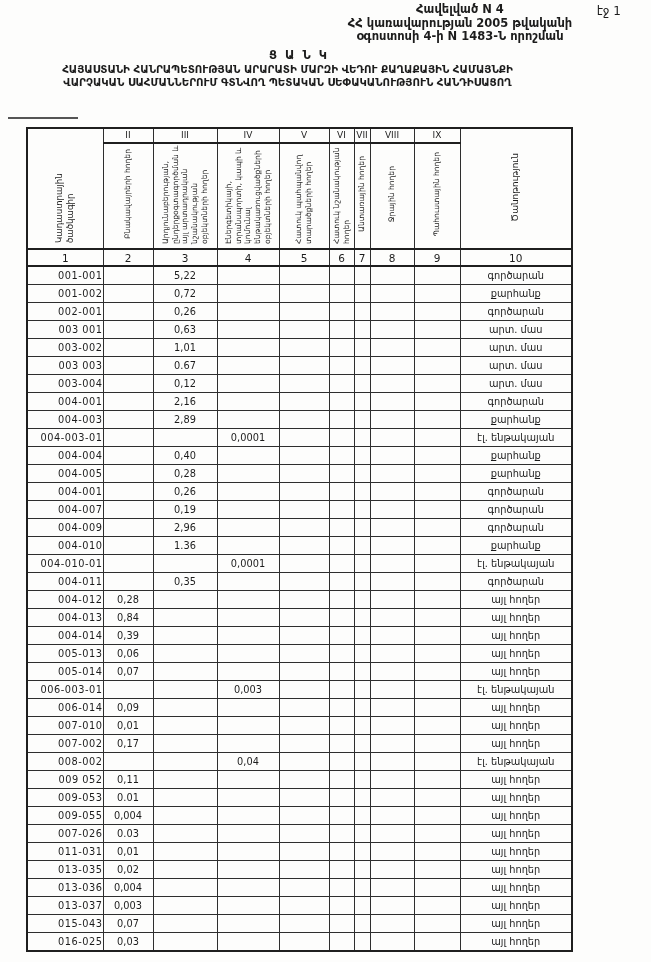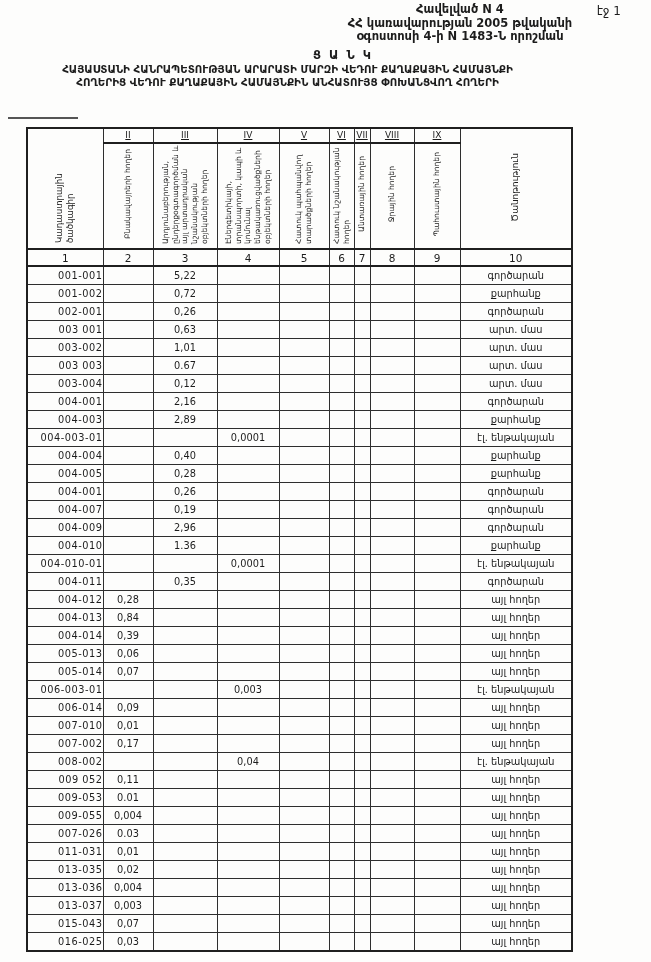--- a/index.html
+++ b/index.html
@@ -18,40 +18,40 @@
   .page-num {
     position:absolute; top:4px; right:30px;
     font-size:12px; font-weight:normal;
   }
   .appendix {
     position:absolute; top:3px; left:265px; width:390px;
     text-align:center; font-weight:bold; font-size:11.5px; line-height:13.5px;
   }
   .list-heading {
     position:absolute; top:48px; left:0; width:598px;
-    text-align:center; font-weight:bold; font-size:11.5px; letter-spacing:2px;margin-left:44px;
+    text-align:center; font-weight:bold; font-size:11.5px; letter-spacing:2px;
   }
   .doc-title {
     position:absolute; top:63px; left:0; width:575px;
     text-align:center; font-weight:bold; font-size:10.3px; line-height:12.5px;
   }
   
   table.land {
     position:absolute; top:127px; left:26px;
     border-collapse:collapse; table-layout:fixed;
     border:2px solid #1f1f1f;
     background:#fdfdfc;
   }
   table.land th, table.land td {
     border:1px solid #2e2e2e;
     padding:0; margin:0;
     font-weight:normal;
     overflow:hidden;
   }
-  tr.roman-row th { height:13px; font-size:9px; line-height:11px; text-align:center; border-bottom:2px solid #1f1f1f;text-decoration:underline; }
+  tr.roman-row th { height:13px; font-size:9px; line-height:11px; text-align:center; border-bottom:2px solid #1f1f1f; }
   tr.rot-row th   { height:104px; vertical-align:middle; text-align:center; }
   tr.num-row th   { height:15px; font-size:10.5px; line-height:14px; text-align:center;
                     border-top:2px solid #1f1f1f; border-bottom:2px solid #1f1f1f; }
   .rot {
     display:inline-block;
     writing-mode:vertical-rl;
     transform:rotate(180deg);
     max-height:100px;
     font-size:7.6px; line-height:1.28;
     text-align:left;
@@ -76,21 +76,21 @@
   <div class="appendix">
     <div>Հավելված N 4</div>
     <div>ՀՀ կառավարության 2005 թվականի</div>
     <div>օգոստոսի 4-ի N 1483-Ն որոշման</div>
   </div>
 
   <div class="list-heading">Ց Ա Ն Կ</div>
 
   <div class="doc-title">
     <div>ՀԱՅԱՍՏԱՆԻ ՀԱՆՐԱՊԵՏՈՒԹՅԱՆ ԱՐԱՐԱՏԻ ՄԱՐԶԻ ՎԵԴՈՒ ՔԱՂԱՔԱՅԻՆ ՀԱՄԱՅՆՔԻ</div>
-    <div>ՀՈՂԵՐԻՑ ՎԵԴՈՒ ՔԱՂԱՔԱՅԻՆ ՀԱՄԱՅՆՔԻՆ ԱՆՀԱՏՈՒՅՑ ՓՈԽԱՆՑՎՈՂ ՀՈՂԵՐԻ</div>
+    <div>ՎԱՐՉԱԿԱՆ ՍԱՀՄԱՆՆԵՐՈՒՄ ԳՏՆՎՈՂ ՊԵՏԱԿԱՆ ՍԵՓԱԿԱՆՈՒԹՅՈՒՆ ՀԱՆԴԻՍԱՑՈՂ</div>
   </div>
 
   <div class="smudge"></div>
 
   <table class="land">
     <colgroup>
       <col style="width:76px">
         <col style="width:50px">
         <col style="width:64px">
       <col style="width:62px">

